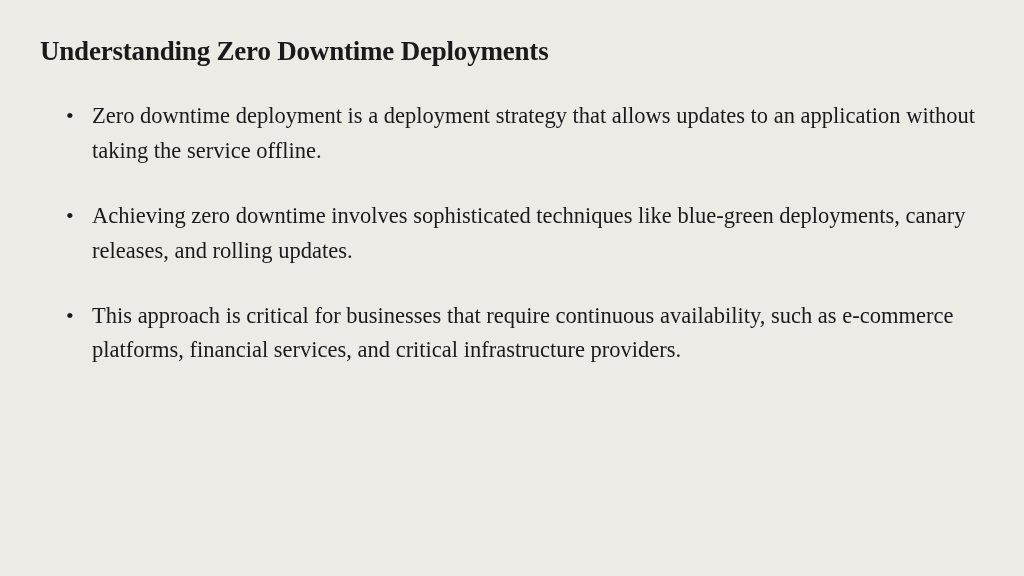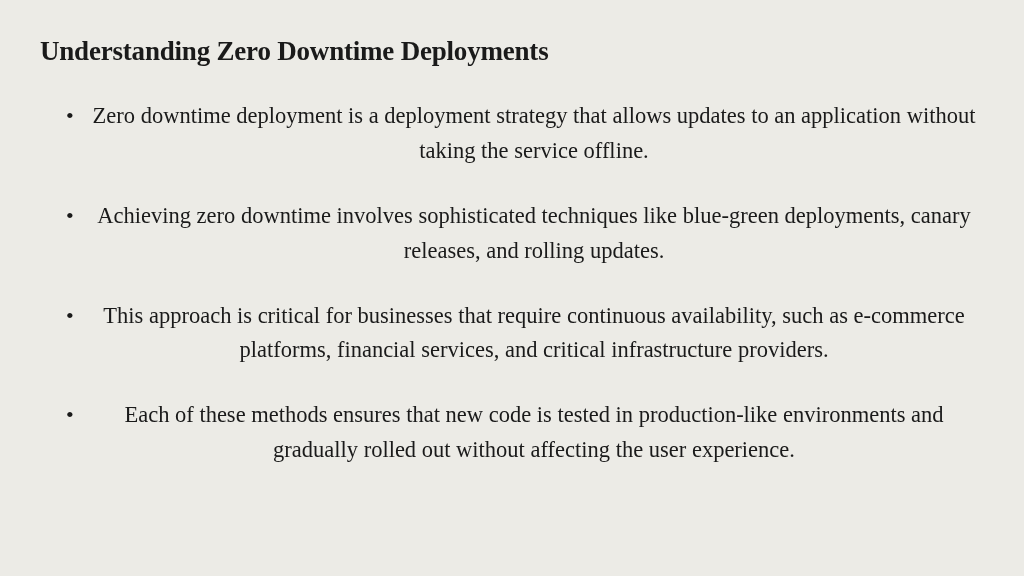--- a/index.html
+++ b/index.html
@@ -18,21 +18,20 @@
     }
     .title {
       font-size: 27px;
       font-weight: bold;
       margin-bottom: 32px;
       letter-spacing: -0.2px;
     }
     ul {
       list-style: none;
       padding-left: 48px;
-      text-align: center;
     }
     li {
       position: relative;
       font-size: 22.5px;
       line-height: 1.55;
       margin-bottom: 30px;
       padding-right: 20px;
     }
     li::before {
       content: "•";
@@ -44,14 +43,13 @@
   </style>
 </head>
 <body>
 
 <h1 class="title">Understanding Zero Downtime Deployments</h1>
 
 <ul>
   <li>Zero downtime deployment is a deployment strategy that allows updates to an application without taking the service offline.</li>
   <li> Achieving zero downtime involves sophisticated techniques like blue-green deployments, canary releases, and rolling updates.</li>
   <li>This approach is critical for businesses that require continuous availability, such as e-commerce platforms, financial services, and critical infrastructure providers.</li>
-  <li>Each of these methods ensures that new code is tested in production-like environments and gradually rolled out without affecting the user experience.</li>
 </ul>
 
 </body></html>

